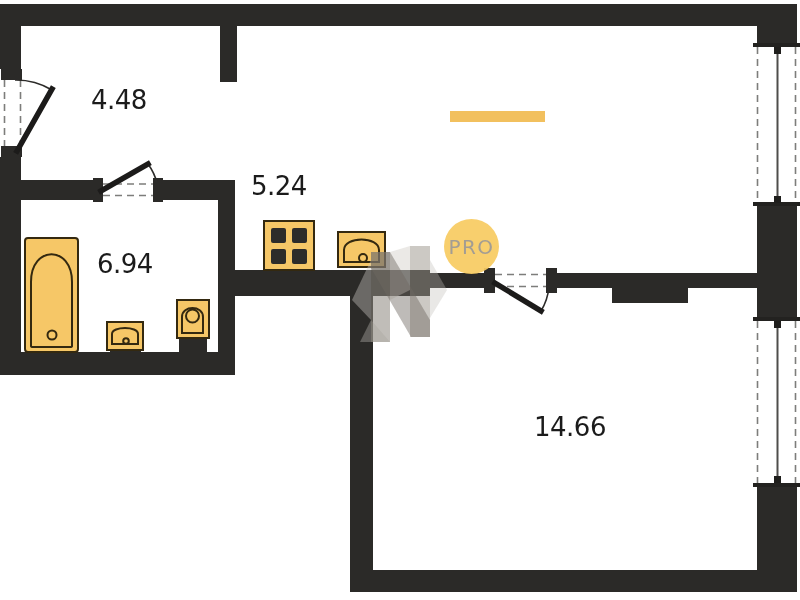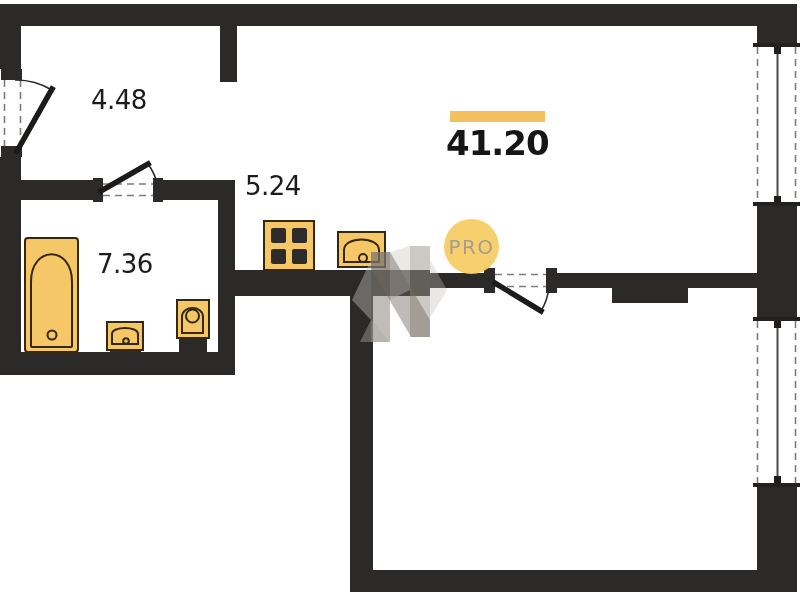--- a/index.html
+++ b/index.html
@@ -159,27 +159,27 @@
       <polygon points="430,260 447,290 430,318" fill="#c1bdb7" opacity="0.35"></polygon>
       <polygon points="371,320 390,342 360,342" fill="#c7c3bd" opacity="0.35"></polygon>
       <polygon points="390,252 410,246 410,290 390,300" fill="#d8d4ce" opacity="0.50"></polygon>
       <polygon points="371,252 390,252 390,342 371,342" fill="#8d867d" opacity="0.55"></polygon>
       <polygon points="410,246 430,246 430,337 410,337" fill="#9a938a" opacity="0.50"></polygon>
       <polygon points="371,252 390,252 430,320 430,337 411,337 371,268" fill="#6f6962" opacity="0.45"></polygon>
     </g>
   </svg>
 
   <div id="total-bar"></div>
-  <div id="total-label">41.20</div>
 
   <div class="area-label" style="left:91px;top:87px">4.48</div>
 
-  <div class="area-label" style="left:97px;top:251px">7.36</div>
+  <div class="area-label" style="left:97px;top:251px">6.94</div>
 
-  <div class="area-label" style="left:245px;top:173px">5.24</div>
+  <div class="area-label" style="left:251px;top:173px">5.24</div>
 
 
+  <div class="area-label" style="left:534px;top:414px">14.66</div>
 
   <div id="pro-badge">
     <span>PRO</span>
   </div>
 
 </div>
 
 </body></html>

